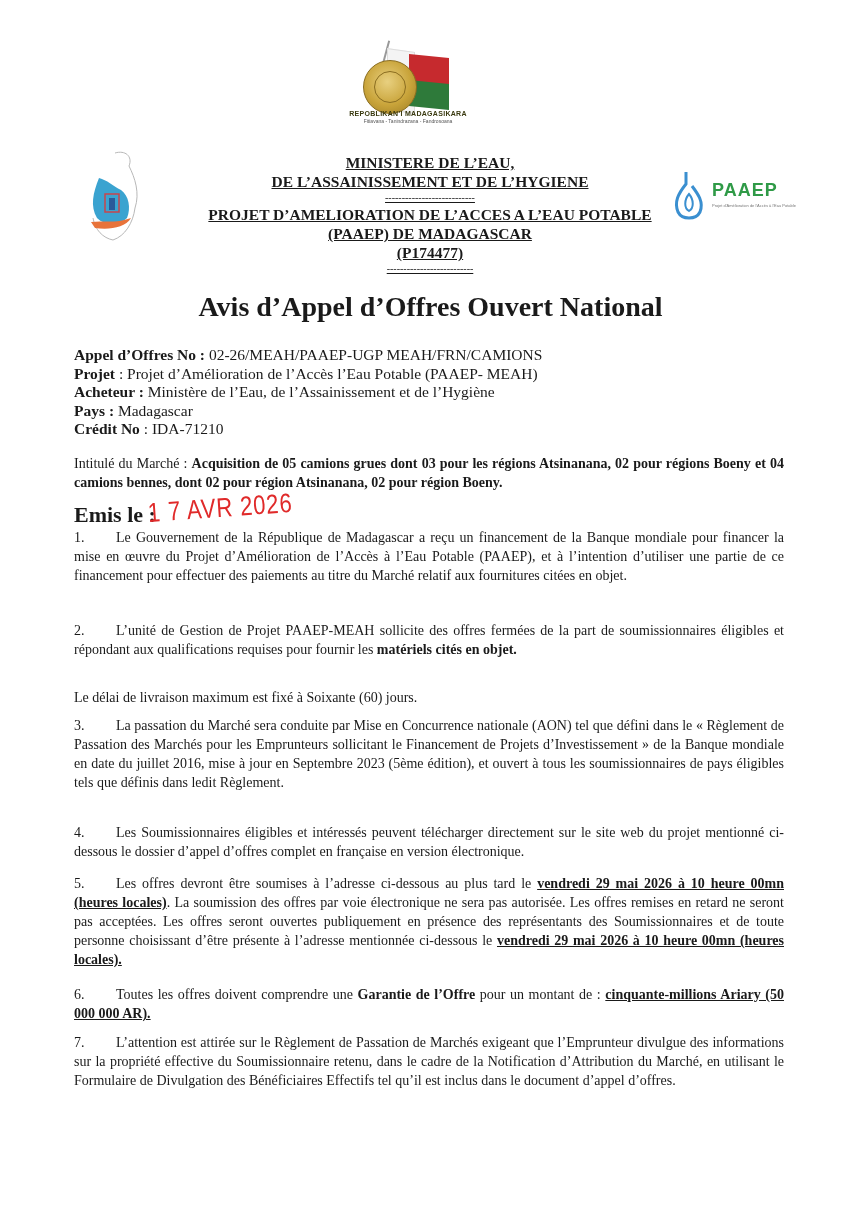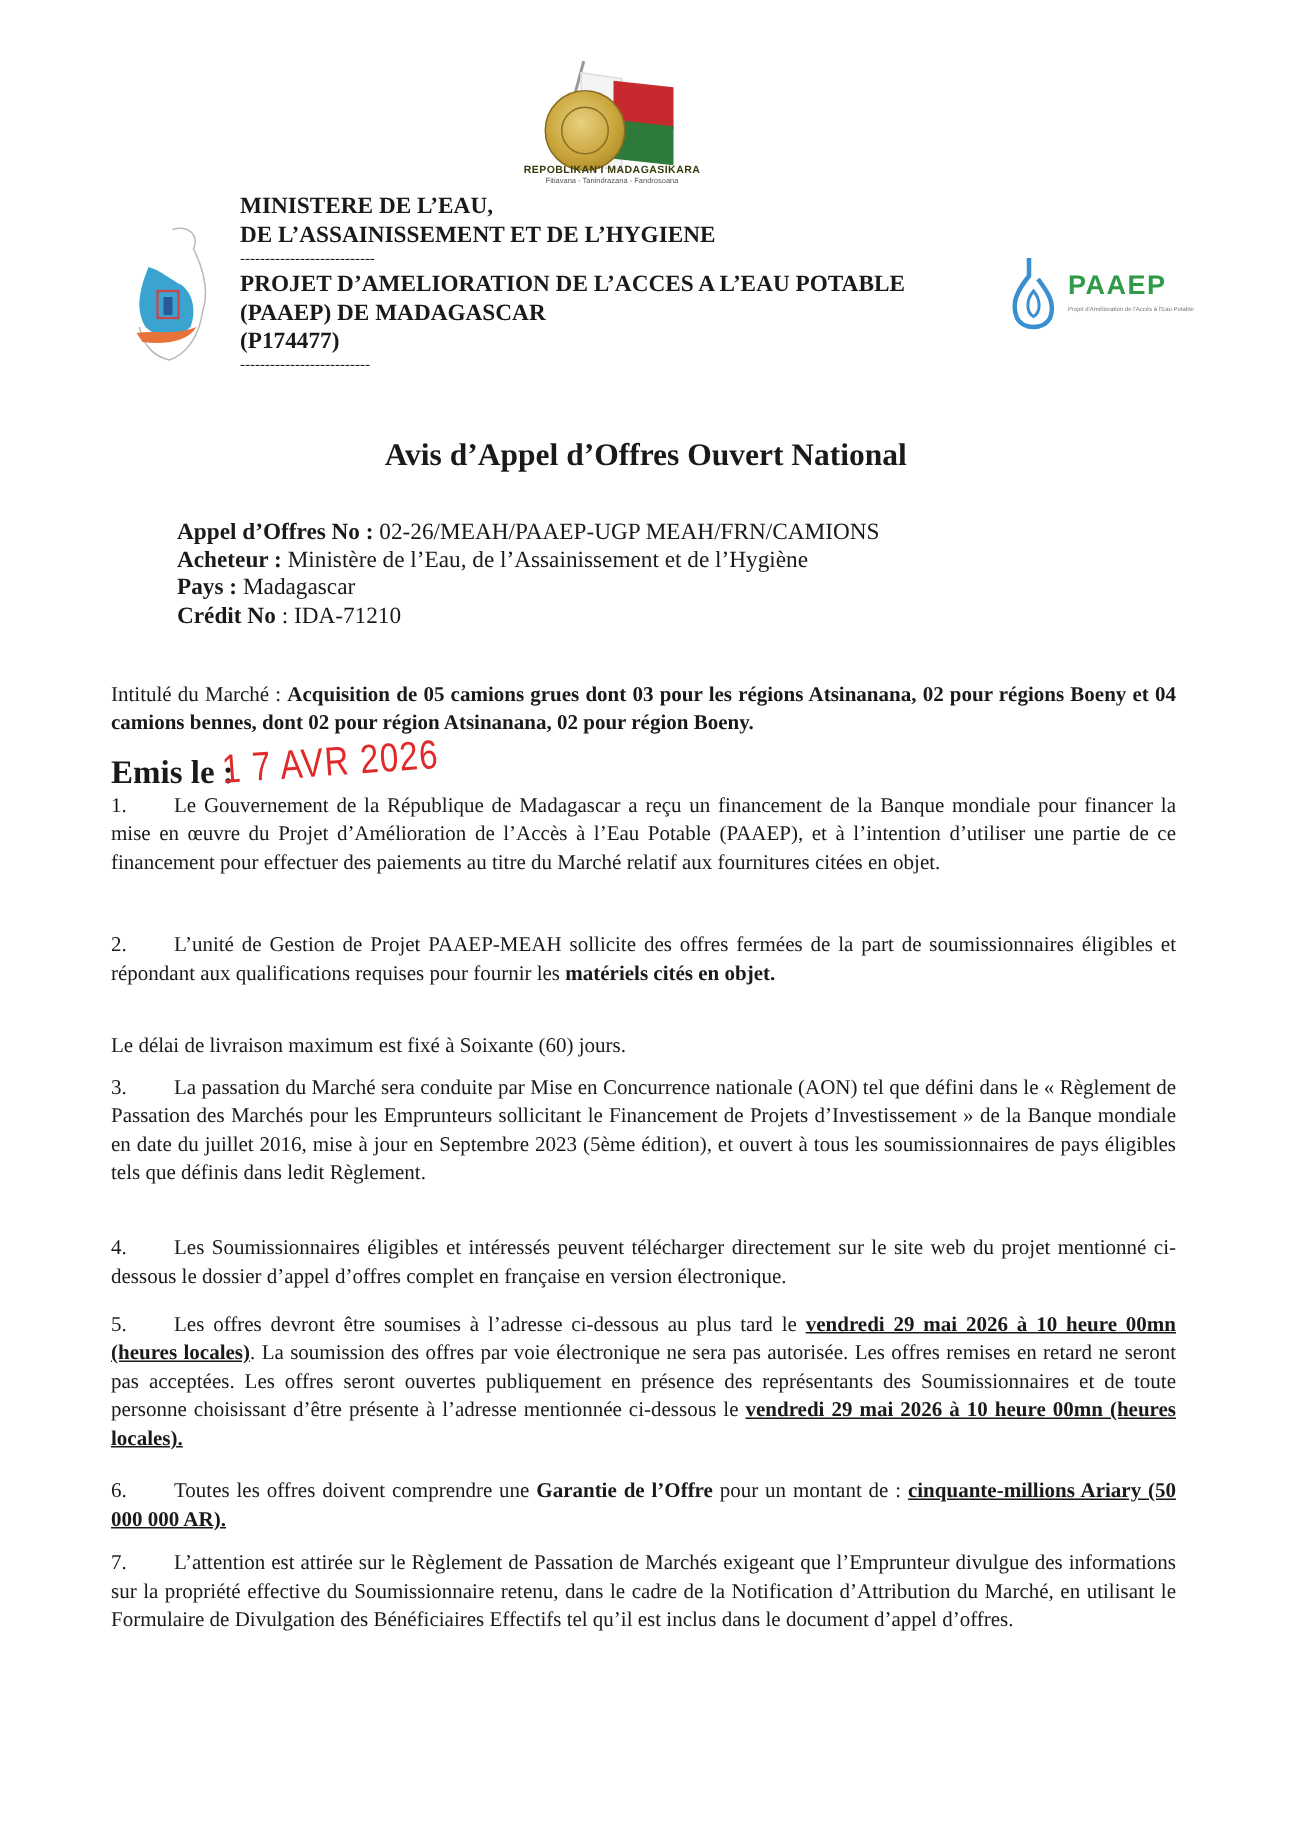--- a/index.html
+++ b/index.html
@@ -20,28 +20,28 @@
     .emblem .flag .green { position: absolute; left: 22px; top: 36px; width: 40px; height: 26px; background: #2e7a3a; transform: skewY(6deg); }
     .emblem .pole { position: absolute; left: 58px; top: 0; width: 2px; height: 40px; background: #999; transform: rotate(15deg); }
     .emblem .rep { position: absolute; left: 3px; top: 70px; width: 160px; font-family: "Liberation Sans", sans-serif; font-weight: bold; font-size: 7px; letter-spacing: 0.3px; color: #3a3a10; text-align: center; }
     .emblem .motto { position: absolute; left: 3px; top: 78px; width: 160px; font-family: "Liberation Sans", sans-serif; font-size: 5px; color: #555; text-align: center; }
 
     .left-logo { position: absolute; left: 85px; top: 148px; width: 60px; height: 95px; }
     .right-logo { position: absolute; left: 672px; top: 170px; width: 120px; height: 55px; text-align: center; }
     .right-logo .paaep { position: absolute; left: 40px; top: 10px; font-family: "Liberation Sans", sans-serif; font-weight: bold; font-size: 18px; color: #2f9a47; letter-spacing: 1px; }
     .right-logo .sub { position: absolute; left: 40px; top: 33px; font-family: "Liberation Sans", sans-serif; font-size: 4px; color: #777; white-space: nowrap; }
 
-    .header-text { position: absolute; left: 160px; top: 128px; width: 540px; font-weight: bold; font-size: 15.5px; line-height: 19px; }
+    .header-text { position: absolute; left: 160px; top: 153px; width: 540px; text-align: center; font-weight: bold; font-size: 15.5px; line-height: 19px; text-decoration: underline; }
     .header-text .dash { font-weight: normal; font-size: 10px; line-height: 14px; letter-spacing: 0px; }
 
-    .title { position: absolute; left: 0; top: 291px; width: 861px; text-align: center; font-weight: bold; font-size: 21px; }
+    .title { position: absolute; left: 0; top: 291px; width: 861px; text-align: center; font-weight: bold; font-size: 28px; }
 
     
     .meta { position: absolute; left: 74px; top: 346px; font-size: 15.5px; line-height: 18.5px; }
-    .meta b { font-weight: bold; margin-left: 44px; }
+    .meta b { font-weight: bold; }
 
     .body { position: absolute; left: 74px; width: 710px; font-size: 14px; line-height: 19px; text-align: justify; }
     .b { font-weight: bold; }
     .u { text-decoration: underline; font-weight: bold; }
     .num { display: inline-block; width: 42px; }
 
     .intitule { top: 454px; }
     .emis { position: absolute; left: 74px; top: 502px; font-size: 22px; font-weight: bold; }
     .stamp { position: absolute; left: 148px; top: 498px; font-family: "Liberation Sans", sans-serif; font-size: 27px; color: #e02a2a; transform: rotate(-4deg) scaleX(0.82); transform-origin: left center; letter-spacing: 1px; white-space: nowrap; }
 
@@ -99,20 +99,21 @@
     <div>PROJET D’AMELIORATION DE L’ACCES A L’EAU POTABLE</div>
     <div>(PAAEP) DE MADAGASCAR</div>
     <div>(P174477)</div>
     <div class="dash">--------------------------</div>
   </div>
 
   <div class="title">Avis d’Appel d’Offres Ouvert National</div>
 
   <div class="meta">
     <div><b>Appel d’Offres No :</b><span> 02-26/MEAH/PAAEP-UGP MEAH/FRN/CAMIONS</span></div>
+    <div><b>Projet</b><span> : Projet d’Amélioration de l’Accès l’Eau Potable (PAAEP- MEAH)</span></div>
     <div><b>Acheteur :</b><span> Ministère de l’Eau, de l’Assainissement et de l’Hygiène</span></div>
     <div><b>Pays :</b><span> Madagascar</span></div>
     <div><b>Crédit No</b><span> : IDA-71210</span></div>
   </div>
 
   <div class="body intitule">
     <span>Intitulé du Marché : </span><span class="b">Acquisition de 05 camions grues dont 03 pour les régions Atsinanana, 02 pour régions Boeny et 04 camions bennes, dont 02 pour région Atsinanana, 02 pour région Boeny.</span>
   </div>
 
   <div class="emis">Emis le :</div>

